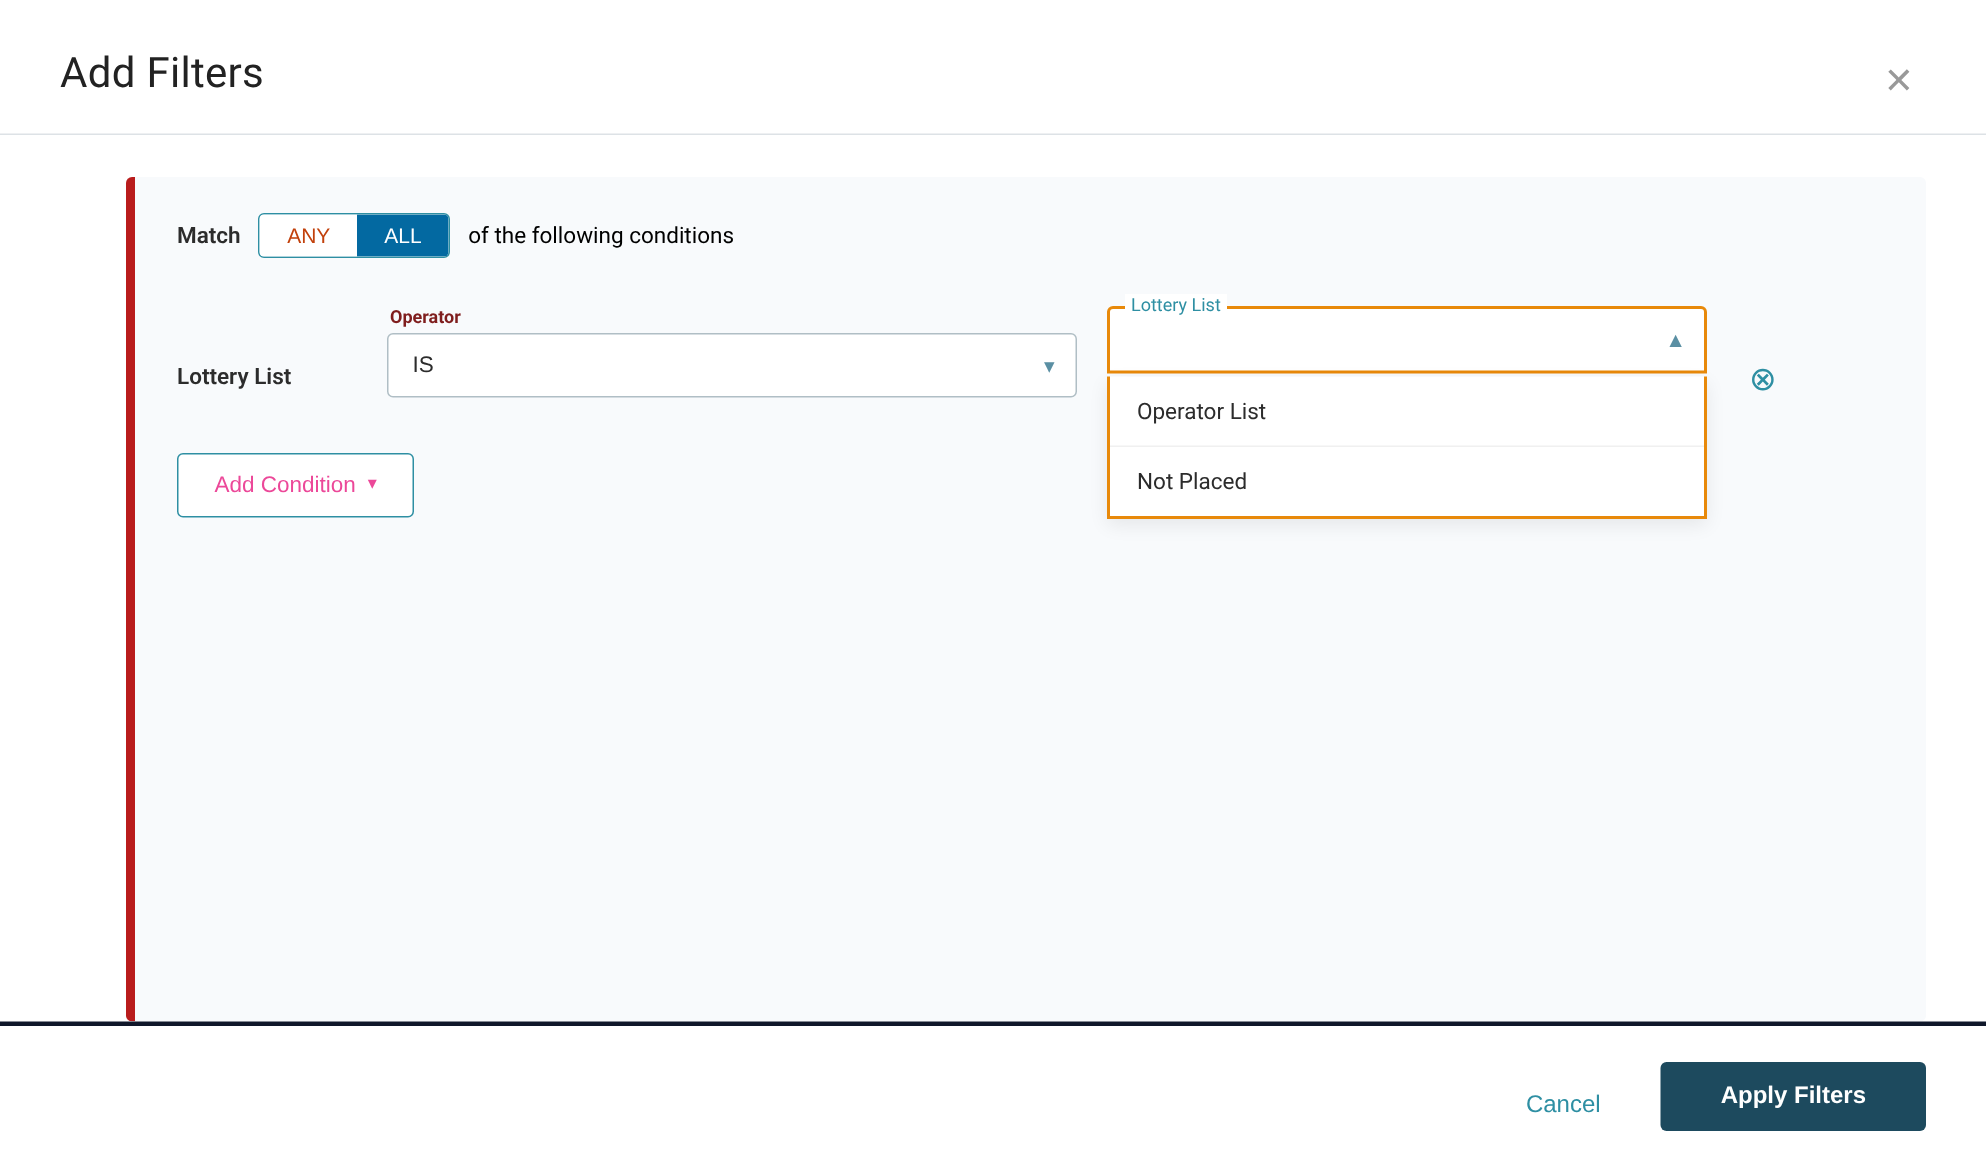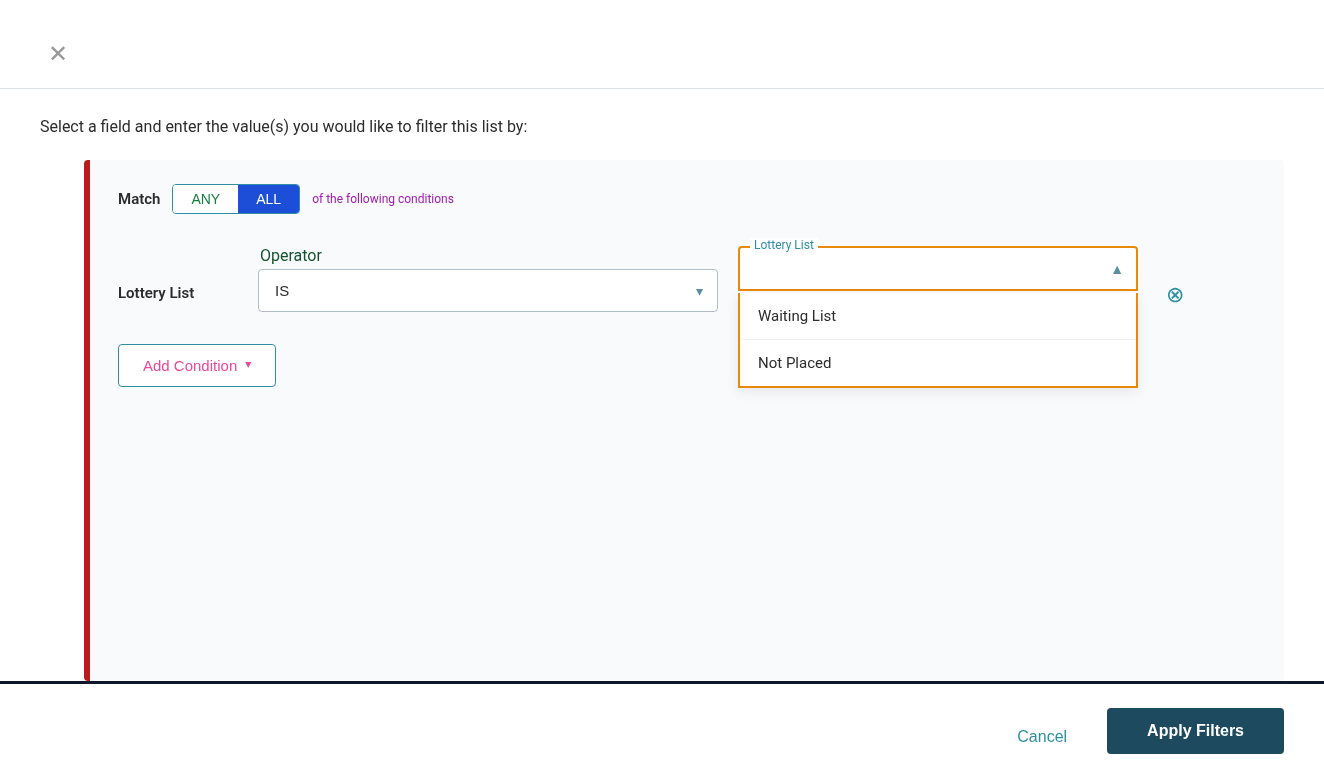--- a/index.html
+++ b/index.html
@@ -89,31 +89,31 @@
       border-radius: 4px;
       overflow: hidden;
     }
     .toggle-btn {
       padding: 6px 18px;
       font-size: 14px;
       font-weight: 500;
       cursor: pointer;
       border: none;
       background: #fff;
-      color: #15803d;
+      color: #c2410c;
       transition: background 0.15s;
     }
     .toggle-btn.active {
-      background: #1d4ed8;
+      background: #0369a1;
       color: #fff;
       text-align: center;
     }
     .conditions-text {
-      font-size: 12px;
-      color: #a21caf;
+      font-size: 15px;
+      color: #000000;
     }
     .condition-row {
       display: flex;
       align-items: flex-start;
       gap: 20px;
       margin-bottom: 20px;
       position: relative;
     }
     .condition-field-label {
       font-size: 15px;
@@ -122,24 +122,25 @@
       min-width: 120px;
       padding-top: 38px;
     }
     .operator-group {
       display: flex;
       flex-direction: column;
       flex: 1;
       max-width: 460px;
     }
     .operator-label-text {
-      font-size: 16px;
-      color: #14532d;
+      font-size: 12px;
+      color: #7f1d1d;
       margin-bottom: 4px;
       padding-left: 2px;
+      font-weight: bold;
     }
     .operator-select-wrapper {
       position: relative;
       border: 1.5px solid #b0bec5;
       border-radius: 4px;
       background: #fff;
     }
     .operator-select {
       width: 100%;
       padding: 12px 16px;
@@ -289,30 +290,30 @@
       margin: 0 0 20px 0;
     }
   </style>
 </head>
 <body>
 
 <div class="modal-overlay">
   <div class="modal">
 
     <div class="modal-header">
+      <h1 class="modal-title">Add Filters</h1>
       <button class="close-btn">
         <span>✕</span>
       </button>
     </div>
 
     <hr class="divider">
 
     <div class="modal-body">
 
-      <p class="instructions">Select a field and enter the value(s) you would like to filter this list by:</p>
 
       <div class="filter-container">
 
         <div class="match-row">
           <span class="match-label">Match</span>
           <div class="toggle-group">
             <button class="toggle-btn">ANY</button>
             <button class="toggle-btn active">ALL</button>
           </div>
           <span class="conditions-text">of the following conditions</span>
@@ -334,21 +335,21 @@
           </div>
 
           <div class="lottery-list-group">
             <div class="lottery-list-input-wrapper open">
               <span class="lottery-list-label-float">Lottery List</span>
               <input class="lottery-list-input" type="text" value="" style="">
               <span class="lottery-up-arrow">▲</span>
             </div>
 
             <div class="lottery-dropdown">
-              <div class="lottery-dropdown-item">Waiting List</div>
+              <div class="lottery-dropdown-item">Operator List</div>
               <div class="lottery-dropdown-item">Not Placed</div>
             </div>
           </div>
 
           <button class="remove-btn">
             <span>⊗</span>
           </button>
 
         </div>
 

